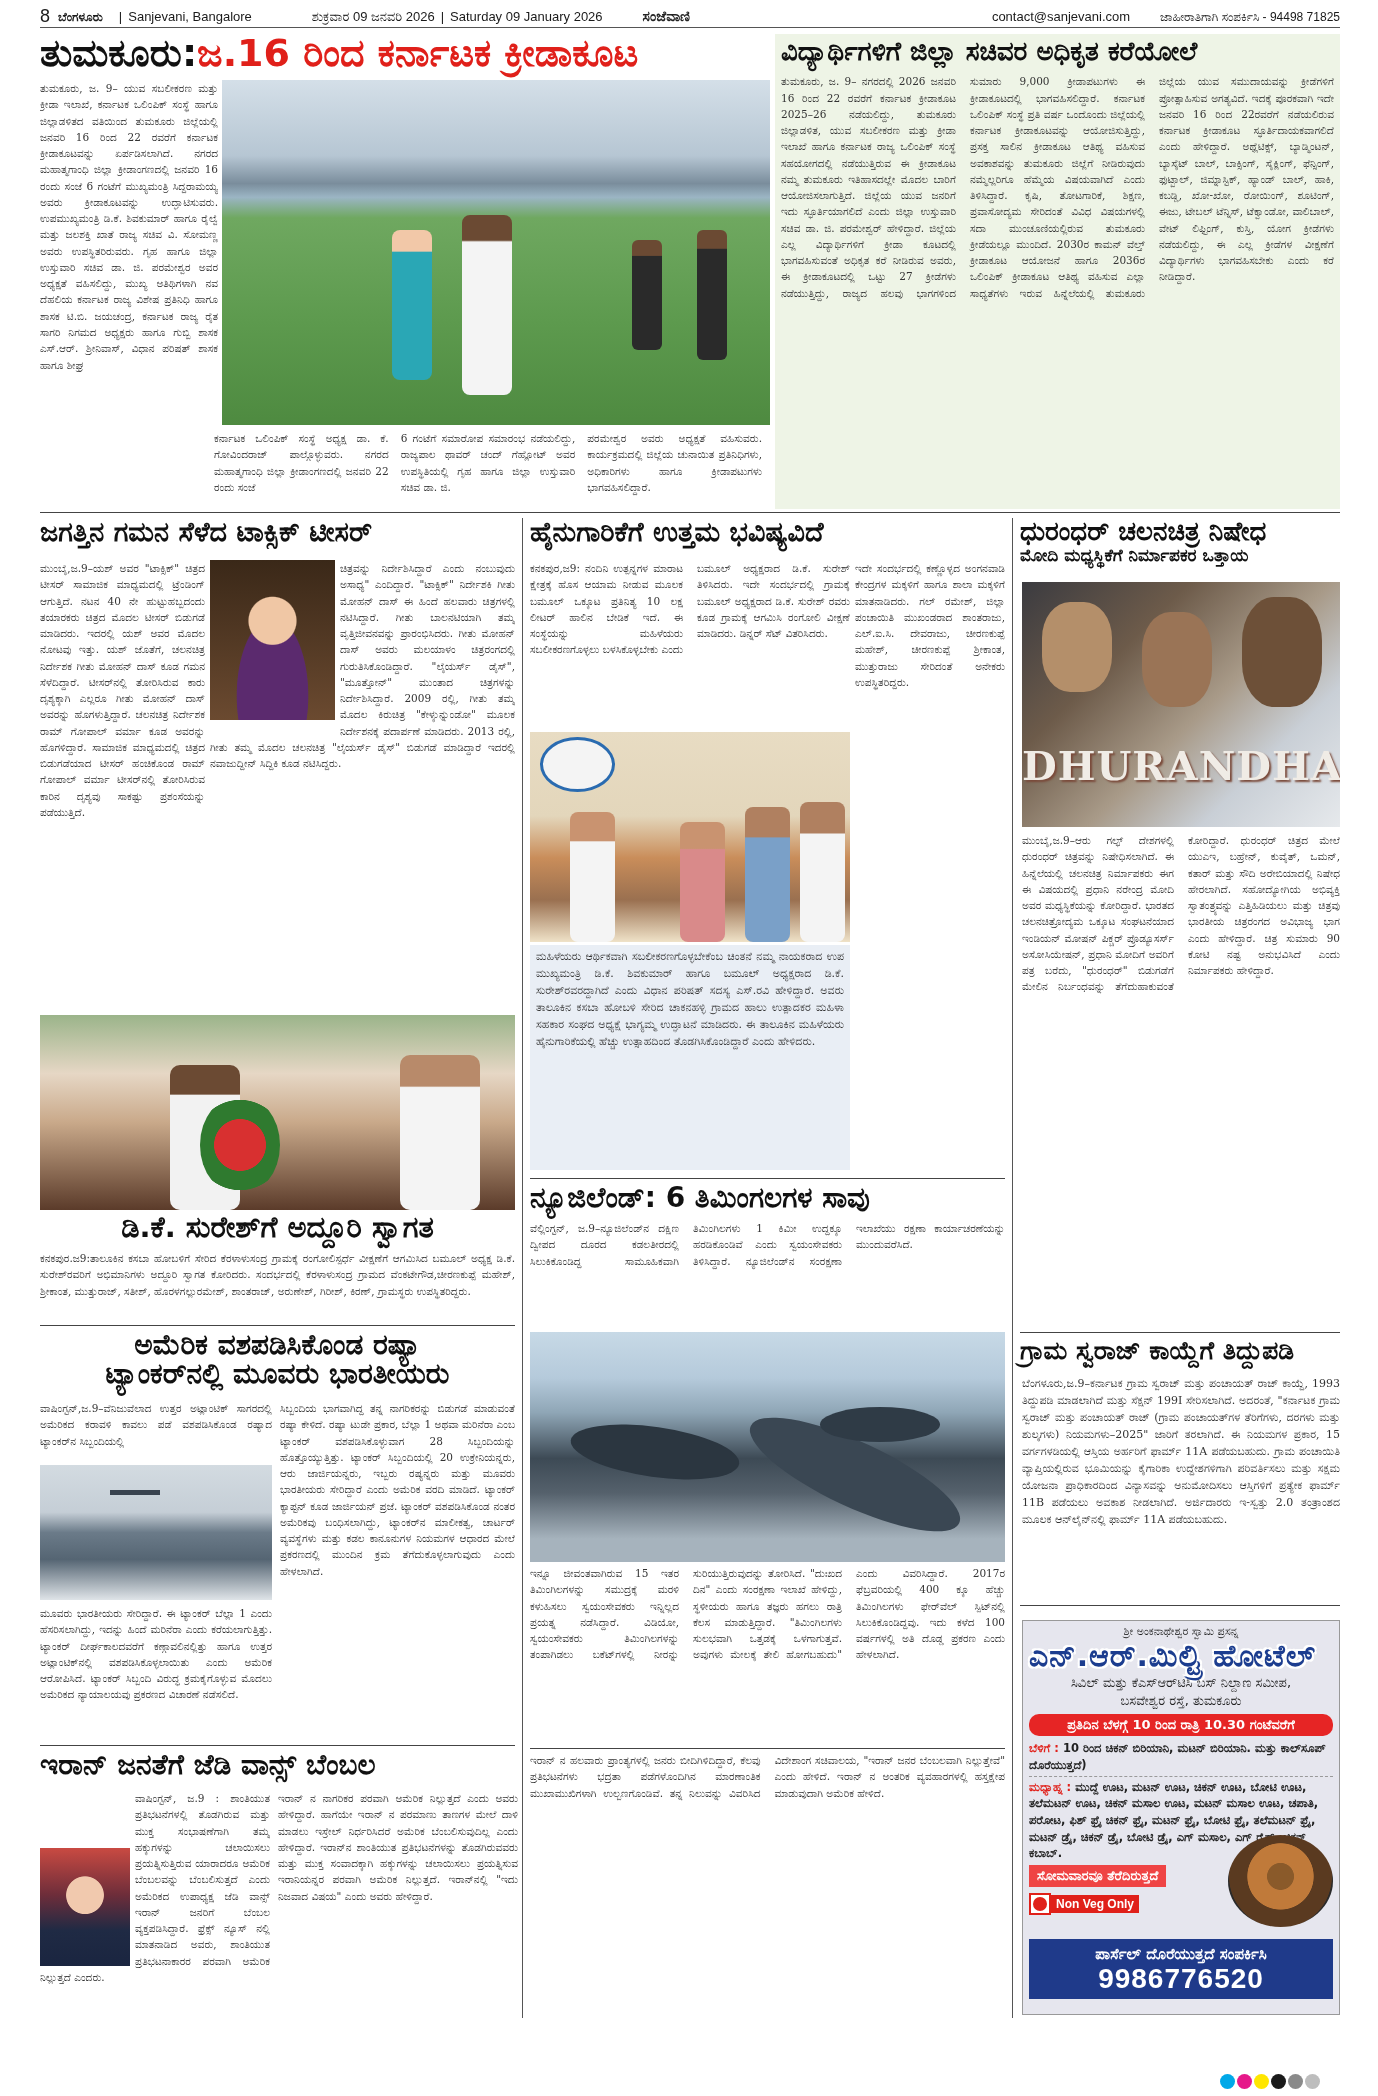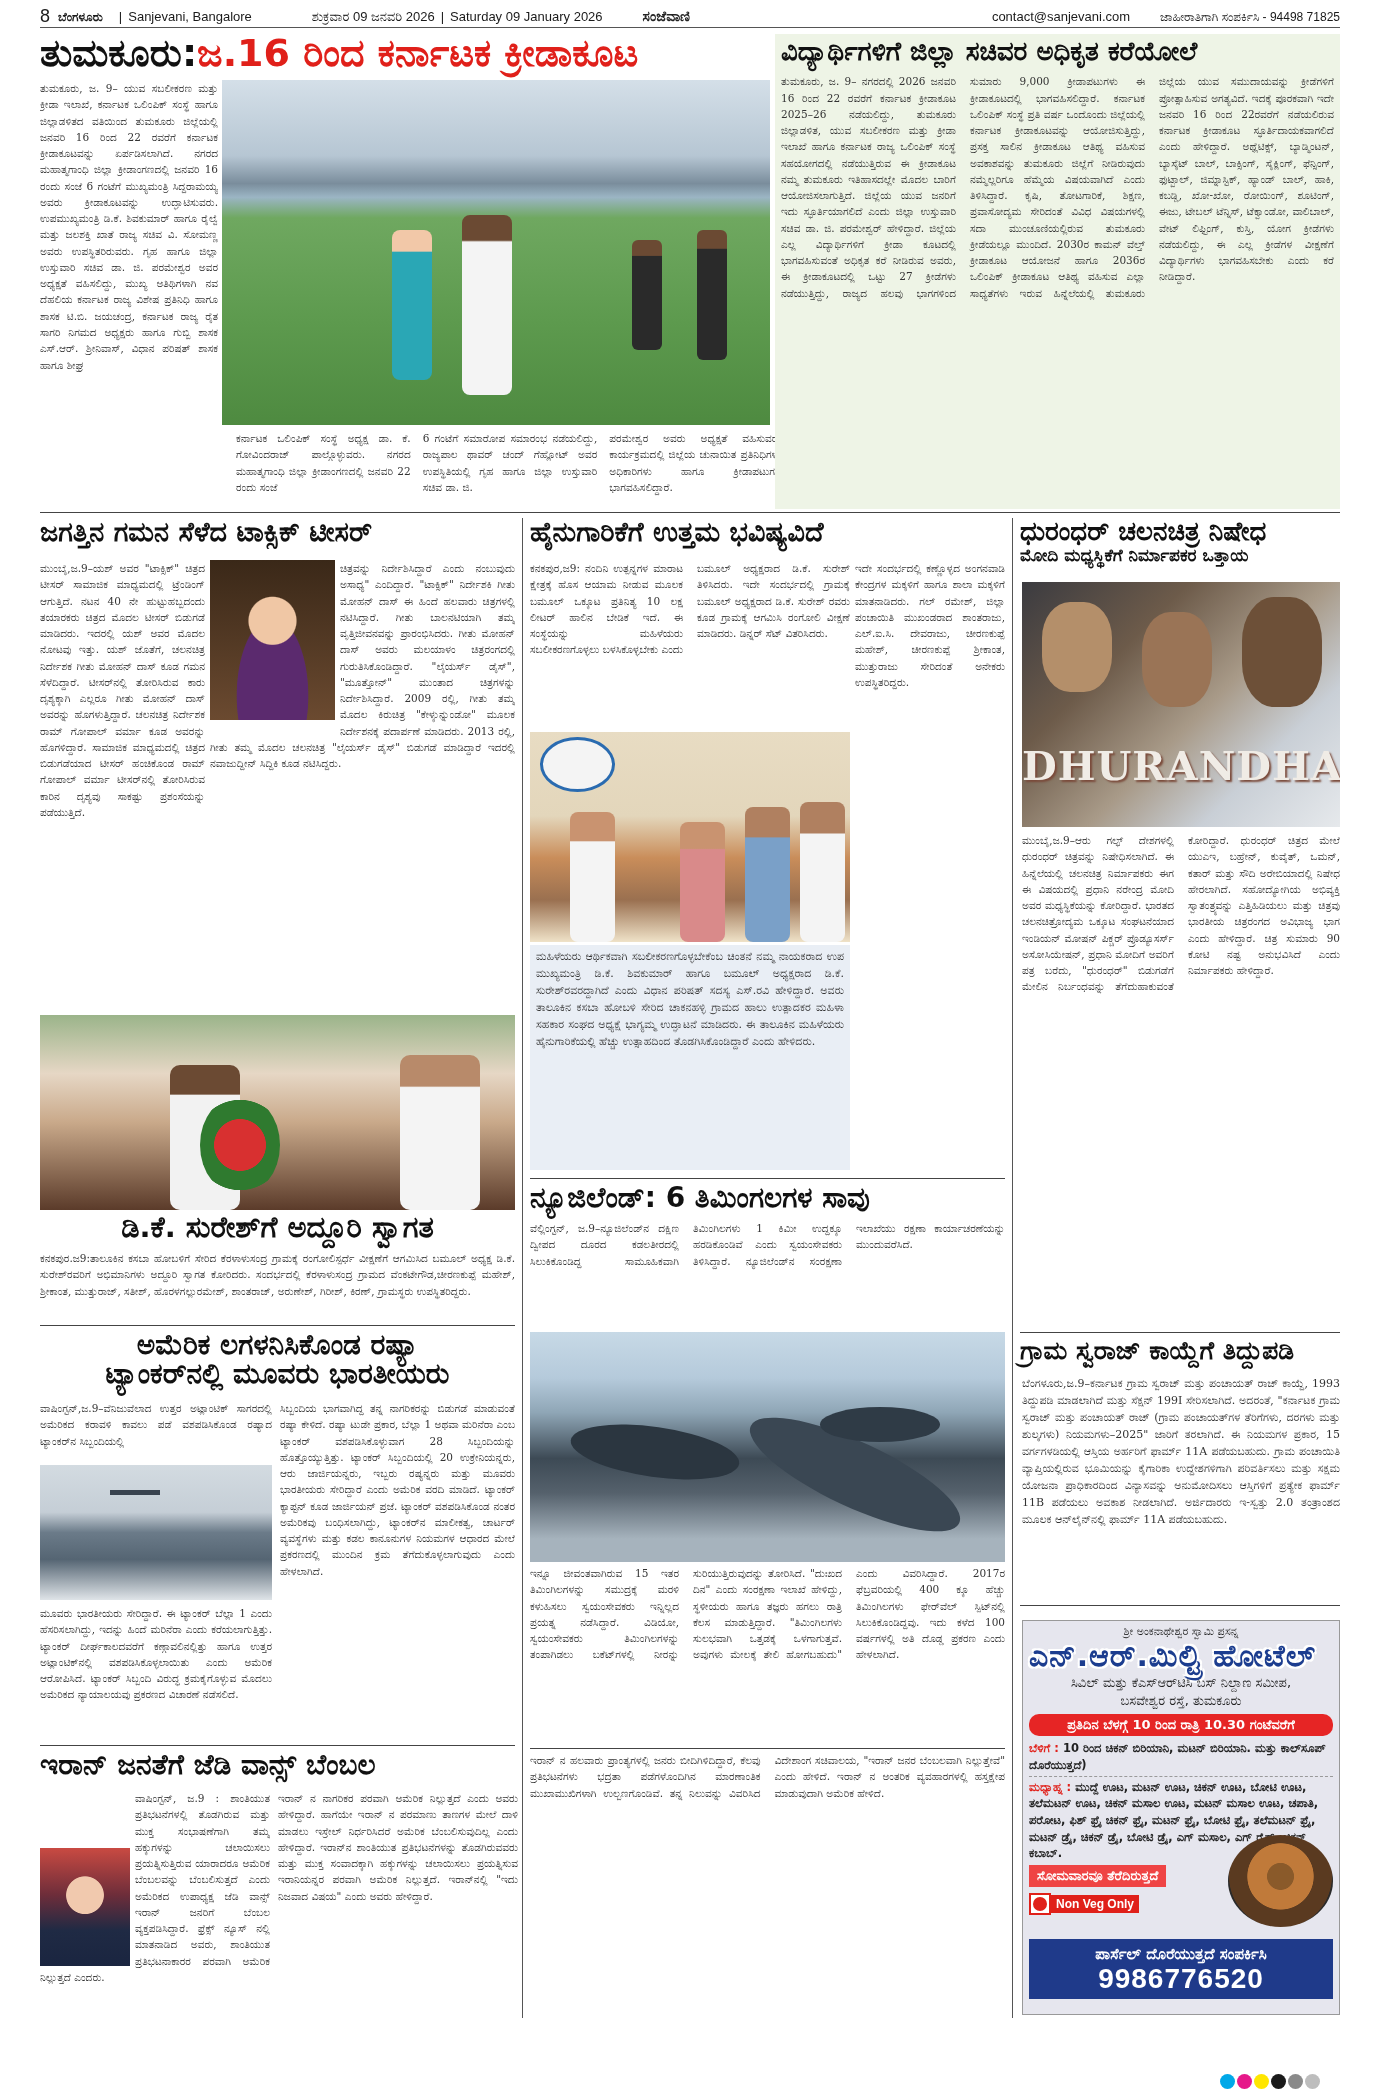--- a/index.html
+++ b/index.html
@@ -73,21 +73,21 @@
 <div class="abs headline" data-name="tumakuru-headline" style="left:40px;top:34px;width:735px;font-size:38px;white-space:nowrap;">
   <span data-name="headline-black">ತುಮಕೂರು:</span><span class="hl-red" data-name="headline-red">ಜ.16 ರಿಂದ ಕರ್ನಾಟಕ ಕ್ರೀಡಾಕೂಟ</span>
 </div>
 <div class="abs body-text" data-name="tumakuru-lead-column" style="left:40px;top:80px;width:178px;height:425px;overflow:hidden;">ತುಮಕೂರು, ಜ. 9– ಯುವ ಸಬಲೀಕರಣ ಮತ್ತು ಕ್ರೀಡಾ ಇಲಾಖೆ, ಕರ್ನಾಟಕ ಒಲಿಂಪಿಕ್ ಸಂಸ್ಥೆ ಹಾಗೂ ಜಿಲ್ಲಾಡಳಿತದ ವತಿಯಿಂದ ತುಮಕೂರು ಜಿಲ್ಲೆಯಲ್ಲಿ ಜನವರಿ 16 ರಿಂದ 22 ರವರೆಗೆ ಕರ್ನಾಟಕ ಕ್ರೀಡಾಕೂಟವನ್ನು ಏರ್ಪಡಿಸಲಾಗಿದೆ. ನಗರದ ಮಹಾತ್ಮಗಾಂಧಿ ಜಿಲ್ಲಾ ಕ್ರೀಡಾಂಗಣದಲ್ಲಿ ಜನವರಿ 16 ರಂದು ಸಂಜೆ 6 ಗಂಟೆಗೆ ಮುಖ್ಯಮಂತ್ರಿ ಸಿದ್ದರಾಮಯ್ಯ ಅವರು ಕ್ರೀಡಾಕೂಟವನ್ನು ಉದ್ಘಾಟಿಸುವರು. ಉಪಮುಖ್ಯಮಂತ್ರಿ ಡಿ.ಕೆ. ಶಿವಕುಮಾರ್ ಹಾಗೂ ರೈಲ್ವೆ ಮತ್ತು ಜಲಶಕ್ತಿ ಖಾತೆ ರಾಜ್ಯ ಸಚಿವ ವಿ. ಸೋಮಣ್ಣ ಅವರು ಉಪಸ್ಥಿತರಿರುವರು. ಗೃಹ ಹಾಗೂ ಜಿಲ್ಲಾ ಉಸ್ತುವಾರಿ ಸಚಿವ ಡಾ. ಜಿ. ಪರಮೇಶ್ವರ ಅವರ ಅಧ್ಯಕ್ಷತೆ ವಹಿಸಲಿದ್ದು, ಮುಖ್ಯ ಅತಿಥಿಗಳಾಗಿ ನವ ದೆಹಲಿಯ ಕರ್ನಾಟಕ ರಾಜ್ಯ ವಿಶೇಷ ಪ್ರತಿನಿಧಿ ಹಾಗೂ ಶಾಸಕ ಟಿ.ಬಿ. ಜಯಚಂದ್ರ, ಕರ್ನಾಟಕ ರಾಜ್ಯ ರೈತ ಸಾಗರಿ ನಿಗಮದ ಅಧ್ಯಕ್ಷರು ಹಾಗೂ ಗುಬ್ಬಿ ಶಾಸಕ ಎಸ್.ಆರ್. ಶ್ರೀನಿವಾಸ್, ವಿಧಾನ ಪರಿಷತ್ ಶಾಸಕ ಹಾಗೂ ಶೀಘ್ರ</div>
 <div class="abs photo stadium" data-name="stadium-photo" style="left:222px;top:80px;width:548px;height:345px;">
   <div style="position:absolute;left:170px;top:150px;width:40px;height:150px;background:linear-gradient(180deg,#f2c8a8 0 14%,#2aa7b5 15% 100%);border-radius:8px;" data-name="person-figure"></div>
   <div style="position:absolute;left:240px;top:135px;width:50px;height:180px;background:linear-gradient(180deg,#6b4a33 0 14%,#f4f4f4 15% 100%);border-radius:8px;" data-name="person-figure"></div>
   <div style="position:absolute;left:410px;top:160px;width:30px;height:110px;background:linear-gradient(180deg,#6b4a33 0 14%,#2a2a2a 15% 100%);border-radius:6px;" data-name="person-figure"></div>
   <div style="position:absolute;left:475px;top:150px;width:30px;height:130px;background:linear-gradient(180deg,#6b4a33 0 14%,#2a2a2a 15% 100%);border-radius:6px;" data-name="person-figure"></div>
 </div>
-<div class="abs" data-name="tumakuru-bottom-cols" style="left:236px;top:430px;width:548px;height:78px;display:flex;gap:12px;">
+<div class="abs" data-name="tumakuru-bottom-cols" style="left:214px;top:430px;width:548px;height:78px;display:flex;gap:12px;">
   <div class="body-text" style="flex:1;" data-name="column">ಕರ್ನಾಟಕ ಒಲಿಂಪಿಕ್ ಸಂಸ್ಥೆ ಅಧ್ಯಕ್ಷ ಡಾ. ಕೆ. ಗೋವಿಂದರಾಜ್ ಪಾಲ್ಗೊಳ್ಳುವರು. ನಗರದ ಮಹಾತ್ಮಗಾಂಧಿ ಜಿಲ್ಲಾ ಕ್ರೀಡಾಂಗಣದಲ್ಲಿ ಜನವರಿ 22 ರಂದು ಸಂಜೆ</div>
   <div class="body-text" style="flex:1;" data-name="column">6 ಗಂಟೆಗೆ ಸಮಾರೋಪ ಸಮಾರಂಭ ನಡೆಯಲಿದ್ದು, ರಾಜ್ಯಪಾಲ ಥಾವರ್ ಚಂದ್ ಗೆಹ್ಲೋಟ್ ಅವರ ಉಪಸ್ಥಿತಿಯಲ್ಲಿ ಗೃಹ ಹಾಗೂ ಜಿಲ್ಲಾ ಉಸ್ತುವಾರಿ ಸಚಿವ ಡಾ. ಜಿ.</div>
   <div class="body-text" style="flex:1;" data-name="column">ಪರಮೇಶ್ವರ ಅವರು ಅಧ್ಯಕ್ಷತೆ ವಹಿಸುವರು. ಕಾರ್ಯಕ್ರಮದಲ್ಲಿ ಜಿಲ್ಲೆಯ ಚುನಾಯಿತ ಪ್ರತಿನಿಧಿಗಳು, ಅಧಿಕಾರಿಗಳು ಹಾಗೂ ಕ್ರೀಡಾಪಟುಗಳು ಭಾಗವಹಿಸಲಿದ್ದಾರೆ.</div>
 </div>
 
 <div class="abs green-bg" data-name="students-article" style="left:775px;top:34px;width:565px;height:475px;">
   <div class="headline" data-name="students-headline" style="font-size:26px;padding:4px 6px;white-space:nowrap;">ವಿದ್ಯಾರ್ಥಿಗಳಿಗೆ ಜಿಲ್ಲಾ ಸಚಿವರ ಅಧಿಕೃತ ಕರೆಯೋಲೆ</div>
   <div class="body-text cols3" data-name="students-body" style="padding:4px 6px;height:430px;overflow:hidden;">ತುಮಕೂರು, ಜ. 9– ನಗರದಲ್ಲಿ 2026 ಜನವರಿ 16 ರಿಂದ 22 ರವರೆಗೆ ಕರ್ನಾಟಕ ಕ್ರೀಡಾಕೂಟ 2025–26 ನಡೆಯಲಿದ್ದು, ತುಮಕೂರು ಜಿಲ್ಲಾಡಳಿತ, ಯುವ ಸಬಲೀಕರಣ ಮತ್ತು ಕ್ರೀಡಾ ಇಲಾಖೆ ಹಾಗೂ ಕರ್ನಾಟಕ ರಾಜ್ಯ ಒಲಿಂಪಿಕ್ ಸಂಸ್ಥೆ ಸಹಯೋಗದಲ್ಲಿ ನಡೆಯುತ್ತಿರುವ ಈ ಕ್ರೀಡಾಕೂಟ ನಮ್ಮ ತುಮಕೂರು ಇತಿಹಾಸದಲ್ಲೇ ಮೊದಲ ಬಾರಿಗೆ ಆಯೋಜಿಸಲಾಗುತ್ತಿದೆ. ಜಿಲ್ಲೆಯ ಯುವ ಜನರಿಗೆ ಇದು ಸ್ಫೂರ್ತಿಯಾಗಲಿದೆ ಎಂದು ಜಿಲ್ಲಾ ಉಸ್ತುವಾರಿ ಸಚಿವ ಡಾ. ಜಿ. ಪರಮೇಶ್ವರ್ ಹೇಳಿದ್ದಾರೆ. ಜಿಲ್ಲೆಯ ಎಲ್ಲ ವಿದ್ಯಾರ್ಥಿಗಳಿಗೆ ಕ್ರೀಡಾ ಕೂಟದಲ್ಲಿ ಭಾಗವಹಿಸುವಂತೆ ಅಧಿಕೃತ ಕರೆ ನೀಡಿರುವ ಅವರು, ಈ ಕ್ರೀಡಾಕೂಟದಲ್ಲಿ ಒಟ್ಟು 27 ಕ್ರೀಡೆಗಳು ನಡೆಯುತ್ತಿದ್ದು, ರಾಜ್ಯದ ಹಲವು ಭಾಗಗಳಿಂದ ಸುಮಾರು 9,000 ಕ್ರೀಡಾಪಟುಗಳು ಈ ಕ್ರೀಡಾಕೂಟದಲ್ಲಿ ಭಾಗವಹಿಸಲಿದ್ದಾರೆ. ಕರ್ನಾಟಕ ಒಲಿಂಪಿಕ್ ಸಂಸ್ಥೆ ಪ್ರತಿ ವರ್ಷ ಒಂದೊಂದು ಜಿಲ್ಲೆಯಲ್ಲಿ ಕರ್ನಾಟಕ ಕ್ರೀಡಾಕೂಟವನ್ನು ಆಯೋಜಿಸುತ್ತಿದ್ದು, ಪ್ರಸಕ್ತ ಸಾಲಿನ ಕ್ರೀಡಾಕೂಟ ಆತಿಥ್ಯ ವಹಿಸುವ ಅವಕಾಶವನ್ನು ತುಮಕೂರು ಜಿಲ್ಲೆಗೆ ನೀಡಿರುವುದು ನಮ್ಮೆಲ್ಲರಿಗೂ ಹೆಮ್ಮೆಯ ವಿಷಯವಾಗಿದೆ ಎಂದು ತಿಳಿಸಿದ್ದಾರೆ. ಕೃಷಿ, ತೋಟಗಾರಿಕೆ, ಶಿಕ್ಷಣ, ಪ್ರವಾಸೋದ್ಯಮ ಸೇರಿದಂತೆ ವಿವಿಧ ವಿಷಯಗಳಲ್ಲಿ ಸದಾ ಮುಂಚೂಣಿಯಲ್ಲಿರುವ ತುಮಕೂರು ಕ್ರೀಡೆಯಲ್ಲೂ ಮುಂದಿದೆ. 2030ರ ಕಾಮನ್ ವೆಲ್ತ್ ಕ್ರೀಡಾಕೂಟ ಆಯೋಜನೆ ಹಾಗೂ 2036ರ ಒಲಿಂಪಿಕ್ ಕ್ರೀಡಾಕೂಟ ಆತಿಥ್ಯ ವಹಿಸುವ ಎಲ್ಲಾ ಸಾಧ್ಯತೆಗಳು ಇರುವ ಹಿನ್ನೆಲೆಯಲ್ಲಿ ತುಮಕೂರು ಜಿಲ್ಲೆಯ ಯುವ ಸಮುದಾಯವನ್ನು ಕ್ರೀಡೆಗಳಿಗೆ ಪ್ರೋತ್ಸಾಹಿಸುವ ಅಗತ್ಯವಿದೆ. ಇದಕ್ಕೆ ಪೂರಕವಾಗಿ ಇದೇ ಜನವರಿ 16 ರಿಂದ 22ರವರೆಗೆ ನಡೆಯಲಿರುವ ಕರ್ನಾಟಕ ಕ್ರೀಡಾಕೂಟ ಸ್ಫೂರ್ತಿದಾಯಕವಾಗಲಿದೆ ಎಂದು ಹೇಳಿದ್ದಾರೆ. ಅಥ್ಲೆಟಿಕ್ಸ್, ಬ್ಯಾಡ್ಮಿಂಟನ್, ಬ್ಯಾಸ್ಕೆಟ್ ಬಾಲ್, ಬಾಕ್ಸಿಂಗ್, ಸೈಕ್ಲಿಂಗ್, ಫೆನ್ಸಿಂಗ್, ಫುಟ್ಬಾಲ್, ಜಿಮ್ನಾಸ್ಟಿಕ್, ಹ್ಯಾಂಡ್ ಬಾಲ್, ಹಾಕಿ, ಕಬಡ್ಡಿ, ಖೋ-ಖೋ, ರೋಯಿಂಗ್, ಶೂಟಿಂಗ್, ಈಜು, ಟೇಬಲ್ ಟೆನ್ನಿಸ್, ಟೆಕ್ವಾಂಡೋ, ವಾಲಿಬಾಲ್, ವೇಟ್ ಲಿಫ್ಟಿಂಗ್, ಕುಸ್ತಿ, ಯೋಗ ಕ್ರೀಡೆಗಳು ನಡೆಯಲಿದ್ದು, ಈ ಎಲ್ಲ ಕ್ರೀಡೆಗಳ ವೀಕ್ಷಣೆಗೆ ವಿದ್ಯಾರ್ಥಿಗಳು ಭಾಗವಹಿಸಬೇಕು ಎಂದು ಕರೆ ನೀಡಿದ್ದಾರೆ.</div>
 </div>
 
@@ -105,21 +105,21 @@
   <div style="position:absolute;left:130px;top:50px;width:70px;height:145px;background:linear-gradient(180deg,#6b4a33 0 20%,#f2f2f2 21% 100%);border-radius:10px;" data-name="person-figure"></div>
   <div style="position:absolute;left:160px;top:80px;width:80px;height:100px;border-radius:50%;background:radial-gradient(circle,#d83030 0 40%,#2f7a2f 41% 70%,transparent 71%);" data-name="garland-icon"></div>
   <div style="position:absolute;left:360px;top:40px;width:80px;height:155px;background:linear-gradient(180deg,#b88a6a 0 20%,#f4f4f4 21% 100%);border-radius:10px;" data-name="person-figure"></div>
 </div>
 <div class="abs headline" data-name="dk-suresh-headline" style="left:40px;top:1212px;width:475px;text-align:center;font-size:29px;">ಡಿ.ಕೆ. ಸುರೇಶ್‌ಗೆ ಅದ್ದೂರಿ ಸ್ವಾಗತ</div>
 <div class="abs body-text" data-name="dk-suresh-body" style="left:40px;top:1250px;width:475px;height:70px;overflow:hidden;font-size:10.5px;">ಕನಕಪುರ.ಜ9:ತಾಲೂಕಿನ ಕಸಬಾ ಹೋಬಳಿಗೆ ಸೇರಿದ ಕೆರಳಾಳುಸಂದ್ರ ಗ್ರಾಮಕ್ಕೆ ರಂಗೋಲಿಸ್ಪರ್ಧೆ ವೀಕ್ಷಣೆಗೆ ಆಗಮಿಸಿದ ಬಮೂಲ್ ಅಧ್ಯಕ್ಷ ಡಿ.ಕೆ. ಸುರೇಶ್‌ರವರಿಗೆ ಅಭಿಮಾನಿಗಳು ಅದ್ದೂರಿ ಸ್ವಾಗತ ಕೋರಿದರು. ಸಂದರ್ಭದಲ್ಲಿ ಕೆರಳಾಳುಸಂದ್ರ ಗ್ರಾಮದ ವೆಂಕಟೇಗೌಡ,ಚೀರಣಕುಪ್ಪೆ ಮಹೇಶ್, ಶ್ರೀಕಾಂತ, ಮುತ್ತುರಾಜ್, ಸತೀಶ್, ಹೊರಳಗಲ್ಲುರಮೇಶ್, ಶಾಂತರಾಜ್, ಅರುಣೇಶ್, ಗಿರೀಶ್, ಕಿರಣ್, ಗ್ರಾಮಸ್ಥರು ಉಪಸ್ಥಿತರಿದ್ದರು.</div>
 
 <div class="abs rule" data-name="section-divider" style="left:40px;top:1325px;width:475px;"></div>
 
 <div class="abs headline" data-name="tanker-headline" style="left:40px;top:1330px;width:475px;text-align:center;font-size:28px;">
-  <div data-name="headline-line">ಅಮೆರಿಕ ಲಗಳನಿಸಿಕೊಂಡ ರಷ್ಯಾ</div>
+  <div data-name="headline-line">ಅಮೆರಿಕ ವಶಪಡಿಸಿಕೊಂಡ ರಷ್ಯಾ</div>
   <div data-name="headline-line">ಟ್ಯಾಂಕರ್‌ನಲ್ಲಿ ಮೂವರು ಭಾರತೀಯರು</div>
 </div>
 <div class="abs body-text" data-name="tanker-body-left" style="left:40px;top:1400px;width:232px;height:62px;overflow:hidden;">ವಾಷಿಂಗ್ಟನ್,ಜ.9–ವೆನಿಜುವೆಲಾದ ಉತ್ತರ ಅಟ್ಲಾಂಟಿಕ್ ಸಾಗರದಲ್ಲಿ ಅಮೆರಿಕದ ಕರಾವಳಿ ಕಾವಲು ಪಡೆ ವಶಪಡಿಸಿಕೊಂಡ ರಷ್ಯಾದ ಟ್ಯಾಂಕರ್‌ನ ಸಿಬ್ಬಂದಿಯಲ್ಲಿ</div>
 <div class="abs photo tanker-photo" data-name="tanker-photo" style="left:40px;top:1465px;width:232px;height:135px;">
   <div style="position:absolute;left:70px;top:25px;width:50px;height:5px;background:#3a4450;" data-name="ship-icon"></div>
 </div>
 <div class="abs body-text" data-name="tanker-body-left-bottom" style="left:40px;top:1605px;width:232px;height:135px;overflow:hidden;">ಮೂವರು ಭಾರತೀಯರು ಸೇರಿದ್ದಾರೆ. ಈ ಟ್ಯಾಂಕರ್ ಬೆಲ್ಲಾ 1 ಎಂದು ಹೆಸರಿಸಲಾಗಿದ್ದು, ಇದನ್ನು ಹಿಂದೆ ಮರಿನೆರಾ ಎಂದು ಕರೆಯಲಾಗುತ್ತಿತ್ತು. ಟ್ಯಾಂಕರ್ ದೀರ್ಘಕಾಲದವರೆಗೆ ಕಣ್ಗಾವಲಿನಲ್ಲಿತ್ತು ಹಾಗೂ ಉತ್ತರ ಅಟ್ಲಾಂಟಿಕ್‌ನಲ್ಲಿ ವಶಪಡಿಸಿಕೊಳ್ಳಲಾಯಿತು ಎಂದು ಅಮೆರಿಕ ಆರೋಪಿಸಿದೆ. ಟ್ಯಾಂಕರ್ ಸಿಬ್ಬಂದಿ ವಿರುದ್ಧ ಕ್ರಮಕೈಗೊಳ್ಳುವ ಮೊದಲು ಅಮೆರಿಕದ ನ್ಯಾಯಾಲಯವು ಪ್ರಕರಣದ ವಿಚಾರಣೆ ನಡೆಸಲಿದೆ.</div>
 <div class="abs body-text" data-name="tanker-body-right" style="left:280px;top:1400px;width:235px;height:340px;overflow:hidden;">ಸಿಬ್ಬಂದಿಯ ಭಾಗವಾಗಿದ್ದ ತನ್ನ ನಾಗರಿಕರನ್ನು ಬಿಡುಗಡೆ ಮಾಡುವಂತೆ ರಷ್ಯಾ ಕೇಳಿದೆ. ರಷ್ಯಾ ಟುಡೇ ಪ್ರಕಾರ, ಬೆಲ್ಲಾ 1 ಅಥವಾ ಮರಿನೆರಾ ಎಂಬ ಟ್ಯಾಂಕರ್ ವಶಪಡಿಸಿಕೊಳ್ಳುವಾಗ 28 ಸಿಬ್ಬಂದಿಯನ್ನು ಹೊತ್ತೊಯ್ಯುತ್ತಿತ್ತು. ಟ್ಯಾಂಕರ್ ಸಿಬ್ಬಂದಿಯಲ್ಲಿ 20 ಉಕ್ರೇನಿಯನ್ನರು, ಆರು ಜಾರ್ಜಿಯನ್ನರು, ಇಬ್ಬರು ರಷ್ಯನ್ನರು ಮತ್ತು ಮೂವರು ಭಾರತೀಯರು ಸೇರಿದ್ದಾರೆ ಎಂದು ಅಮೆರಿಕ ವರದಿ ಮಾಡಿದೆ. ಟ್ಯಾಂಕರ್ ಕ್ಯಾಪ್ಟನ್ ಕೂಡ ಜಾರ್ಜಿಯನ್ ಪ್ರಜೆ. ಟ್ಯಾಂಕರ್ ವಶಪಡಿಸಿಕೊಂಡ ನಂತರ ಅಮೆರಿಕವು ಬಂಧಿಸಲಾಗಿದ್ದು, ಟ್ಯಾಂಕರ್‌ನ ಮಾಲೀಕತ್ವ, ಚಾರ್ಟರ್ ವ್ಯವಸ್ಥೆಗಳು ಮತ್ತು ಕಡಲ ಕಾನೂನುಗಳ ನಿಯಮಗಳ ಆಧಾರದ ಮೇಲೆ ಪ್ರಕರಣದಲ್ಲಿ ಮುಂದಿನ ಕ್ರಮ ತೆಗೆದುಕೊಳ್ಳಲಾಗುವುದು ಎಂದು ಹೇಳಲಾಗಿದೆ.</div>
 
 <div class="abs rule" data-name="section-divider" style="left:40px;top:1745px;width:475px;"></div>

